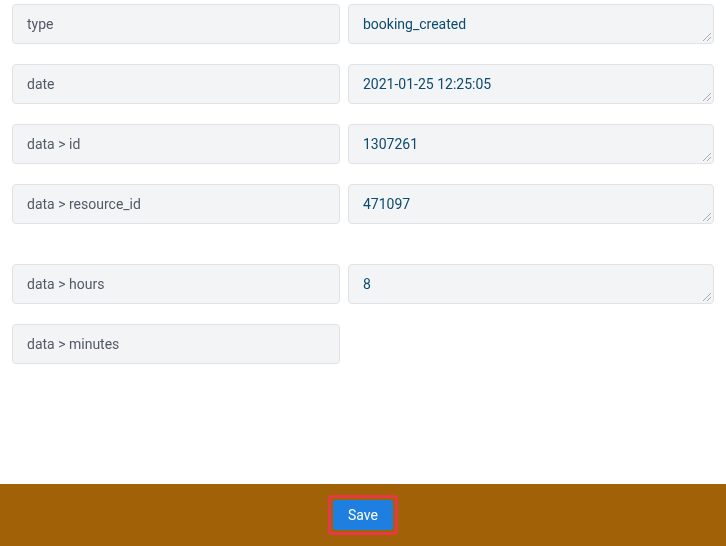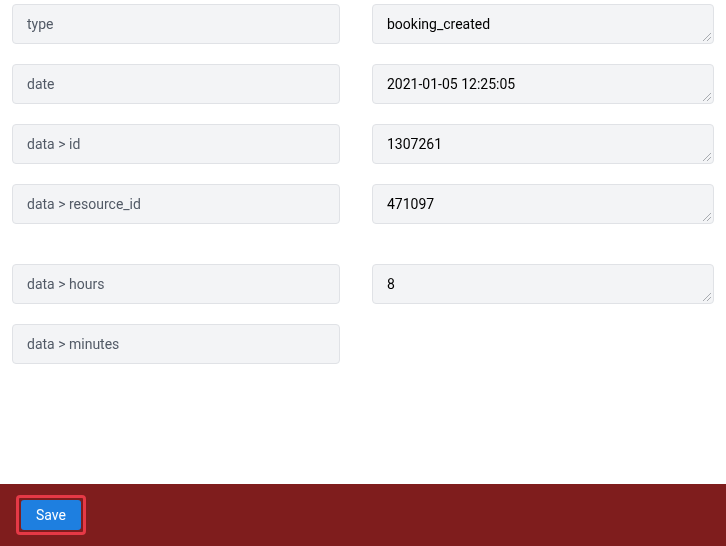--- a/index.html
+++ b/index.html
@@ -37,21 +37,21 @@
       background: #b8bcc0;
       border-radius: 5px;
     }
     
     .form-content {
       padding-top: 4px;
     }
     
     .form-row {
       display: flex;
-      gap: 32px;
+      gap: 8px;
       margin-bottom: 20px;
     }
     
     .field-label {
       flex: 0 0 328px;
       background: #f3f4f6;
       border: 1px solid #e0e2e6;
       border-radius: 4px;
       padding: 11px 14px;
       color: #525a66;
@@ -60,21 +60,21 @@
       align-items: center;
       height: 40px;
     }
     
     .field-value {
       flex: 1;
       background: #f3f4f6;
       border: 1px solid #e0e2e6;
       border-radius: 4px;
       padding: 11px 14px;
-      color: #000000;
+      color: #0c4a6e;
       font-size: 14px;
       display: flex;
       align-items: center;
       height: 40px;
       position: relative;
       resize: none;
       font-family: inherit;
     }
     
     .field-value::after {
@@ -86,24 +86,24 @@
       height: 8px;
       background: linear-gradient(135deg, transparent 0%, transparent 45%, #a8abb0 45%, #a8abb0 55%, transparent 55%, transparent 70%, #a8abb0 70%, #a8abb0 80%, transparent 80%);
     }
     
     .footer-bar {
       position: absolute;
       bottom: 0;
       left: 0;
       right: 0;
       height: 62px;
-      background: #7f1d1d;
+      background: #a16207;
       display: flex;
       align-items: center;
-      padding-left: 16px;
+      justify-content: center;
     }
     
     .save-button-highlight {
       border: 3px solid #e63946;
       border-radius: 4px;
       padding: 2px;
       display: inline-block;
     }
     
     .save-button {
@@ -123,21 +123,21 @@
 <div class="scroll-container">
   <div class="form-content">
 
     <div class="form-row">
       <div class="field-label">type</div>
       <div class="field-value">booking_created</div>
     </div>
 
     <div class="form-row">
       <div class="field-label">date</div>
-      <div class="field-value">2021-01-05 12:25:05</div>
+      <div class="field-value">2021-01-25 12:25:05</div>
     </div>
 
 
     <div class="form-row">
       <div class="field-label">data &gt; id</div>
       <div class="field-value">1307261</div>
     </div>
 
     <div class="form-row">
       <div class="field-label">data &gt; resource_id</div>

